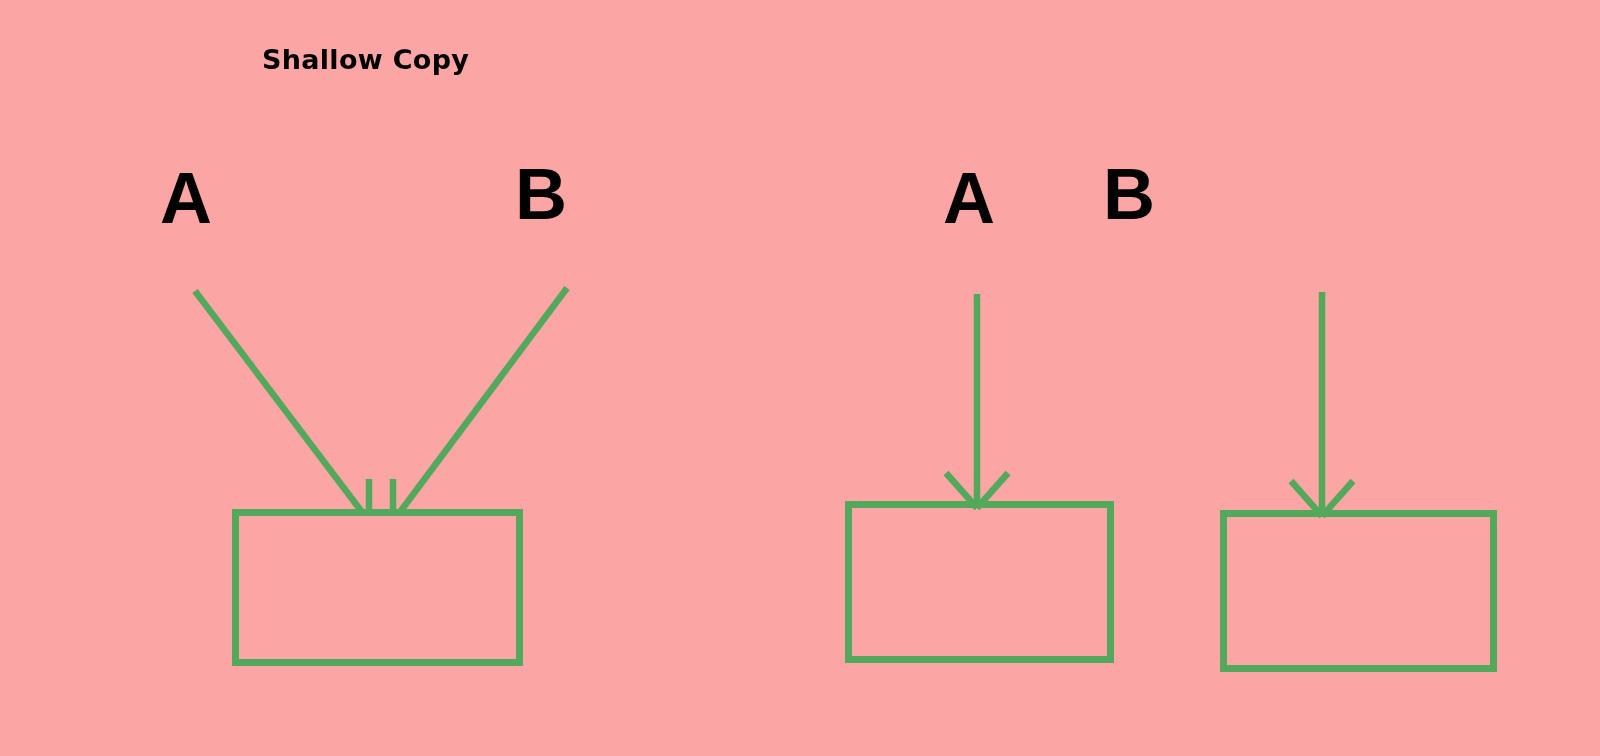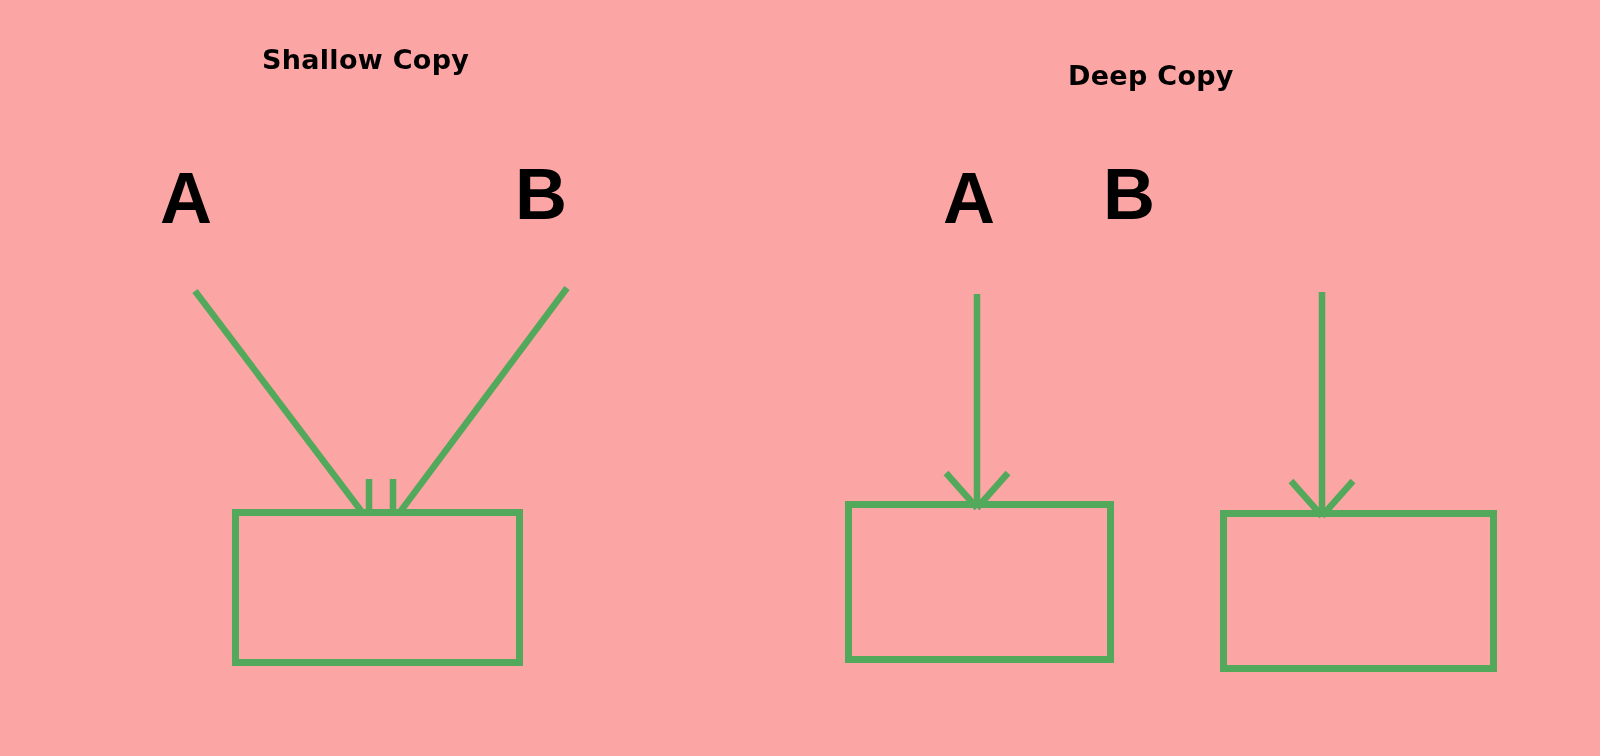--- a/index.html
+++ b/index.html
@@ -94,21 +94,20 @@
 
         <path class="edge" d="M393,479 L393,512" stroke="#52a85b" stroke-width="6.5"></path>
       </g>
 
       <rect class="obj-box" x="235.5" y="512.5" width="284" height="150" stroke="#52a85b" stroke-width="7"></rect>
     </svg>
   </div>
 
   <div class="panel" id="panel-deep">
 
-    <div class="panel-title" id="title-deep">Deep Copy</div>
 
     <div class="var-label" id="label-deep-a">A</div>
 
     <div class="var-label" id="label-deep-b">B</div>
 
     <svg class="svg-layer" viewBox="0 0 800 756">
 
       <g>
         <path class="edge" d="M177,294 L177,508" stroke="#52a85b" stroke-width="6.5"></path>
         <path class="edge" d="M146,473 L177,508" stroke="#52a85b" stroke-width="6.5"></path>

